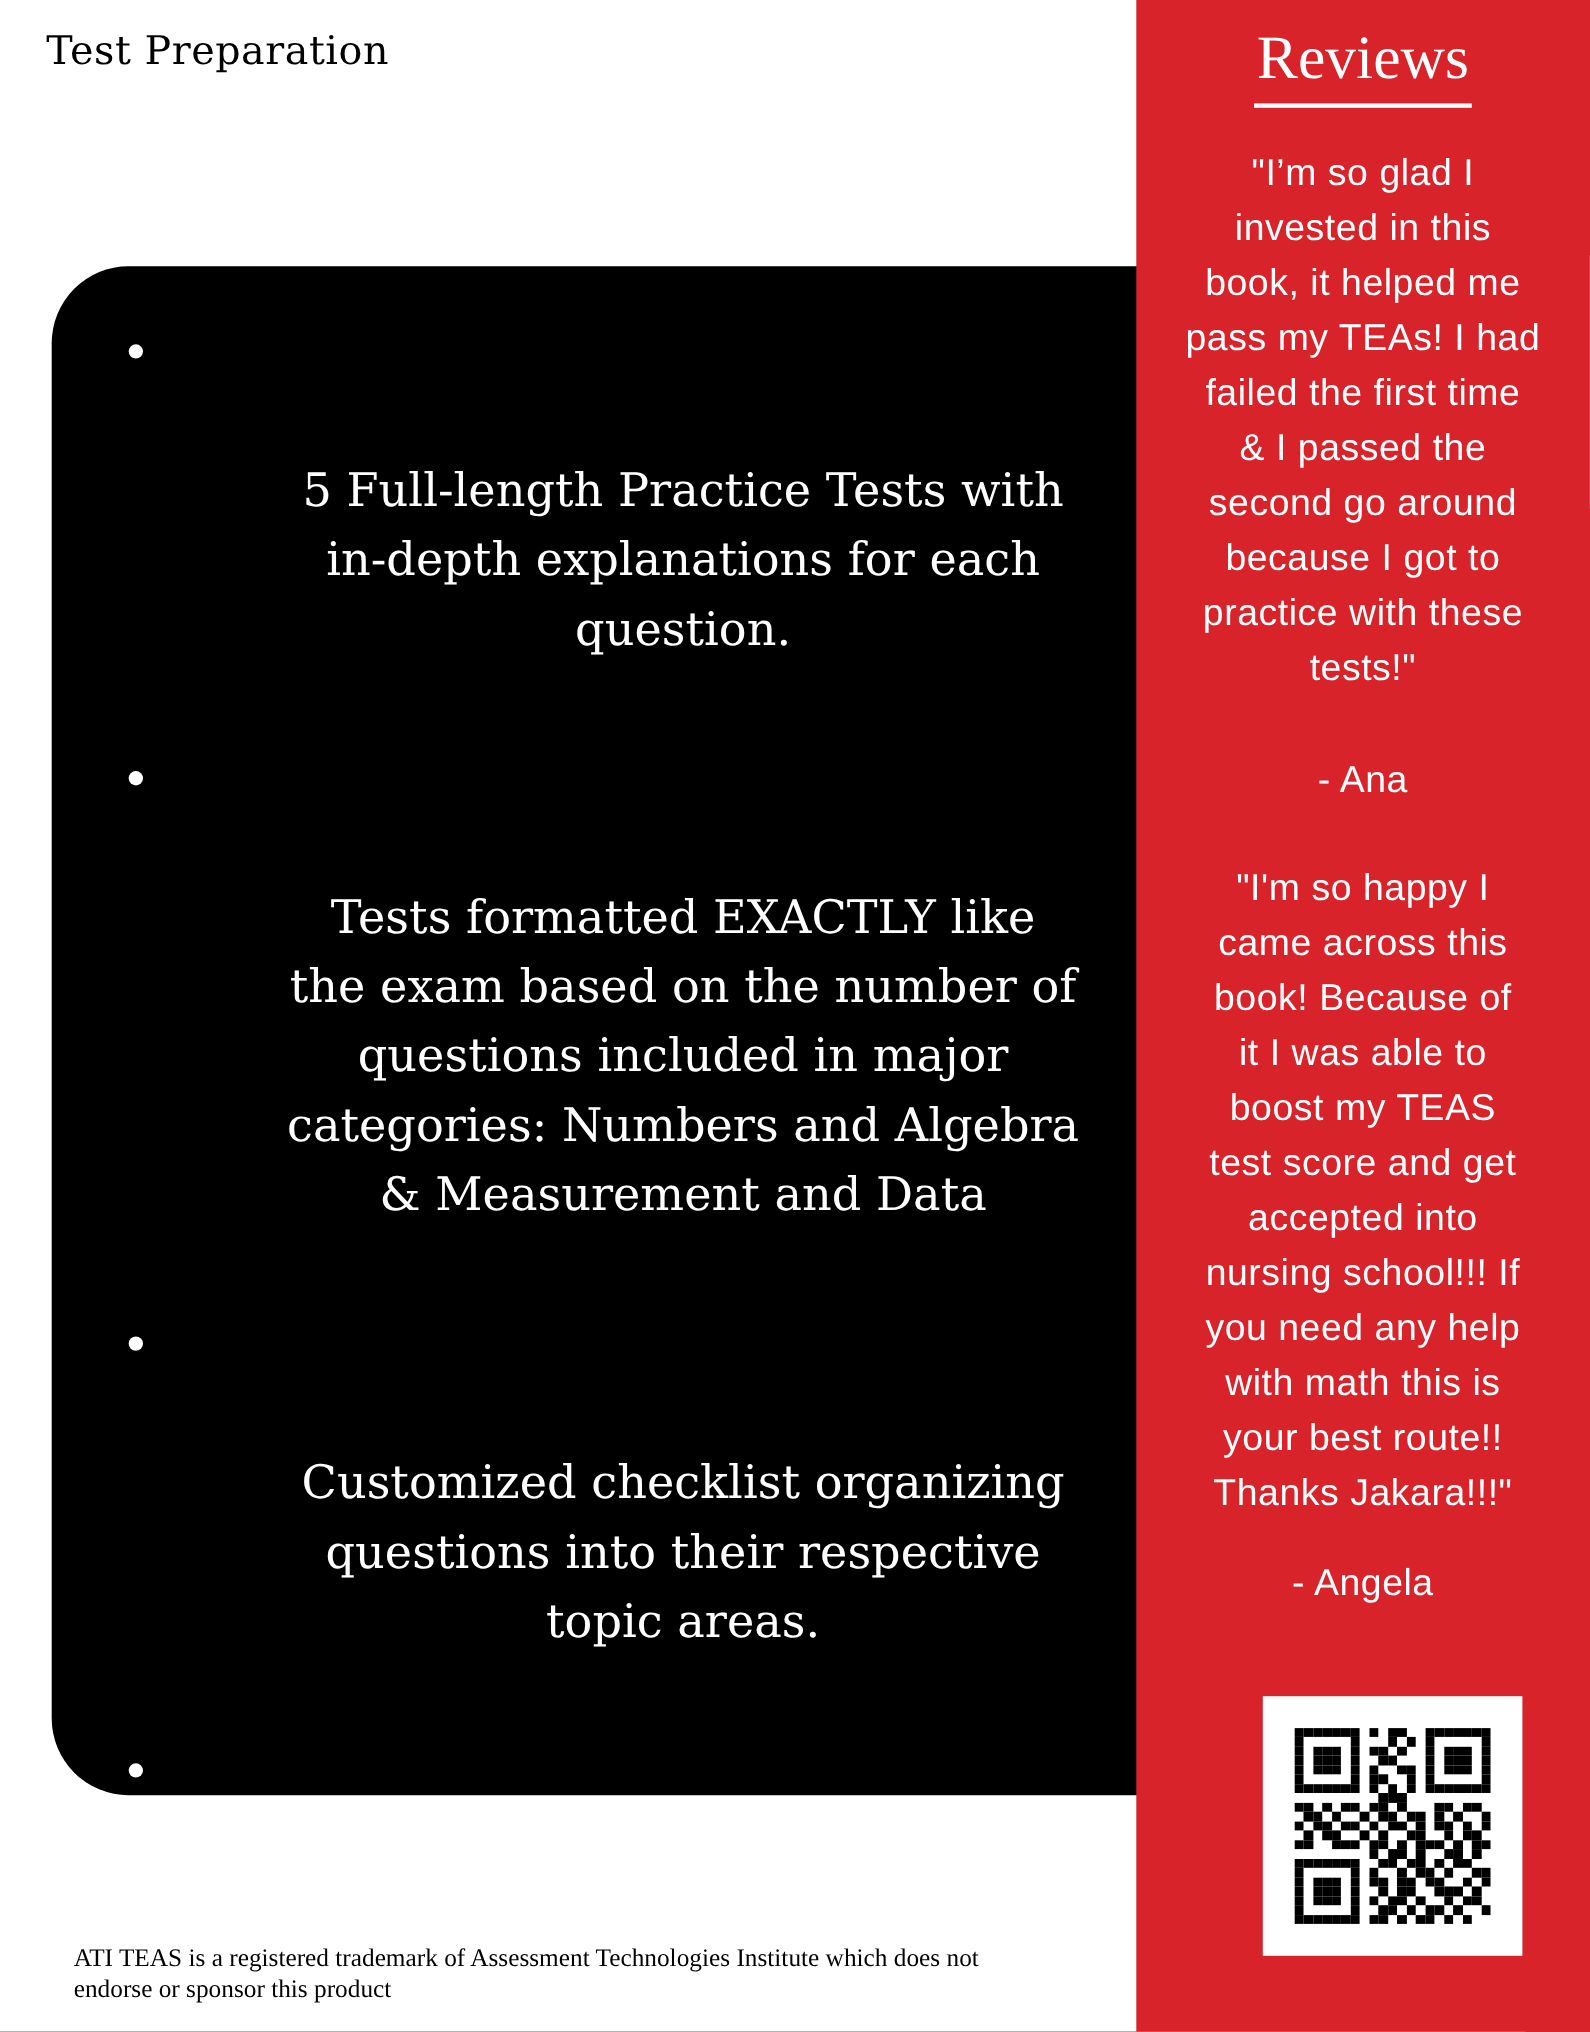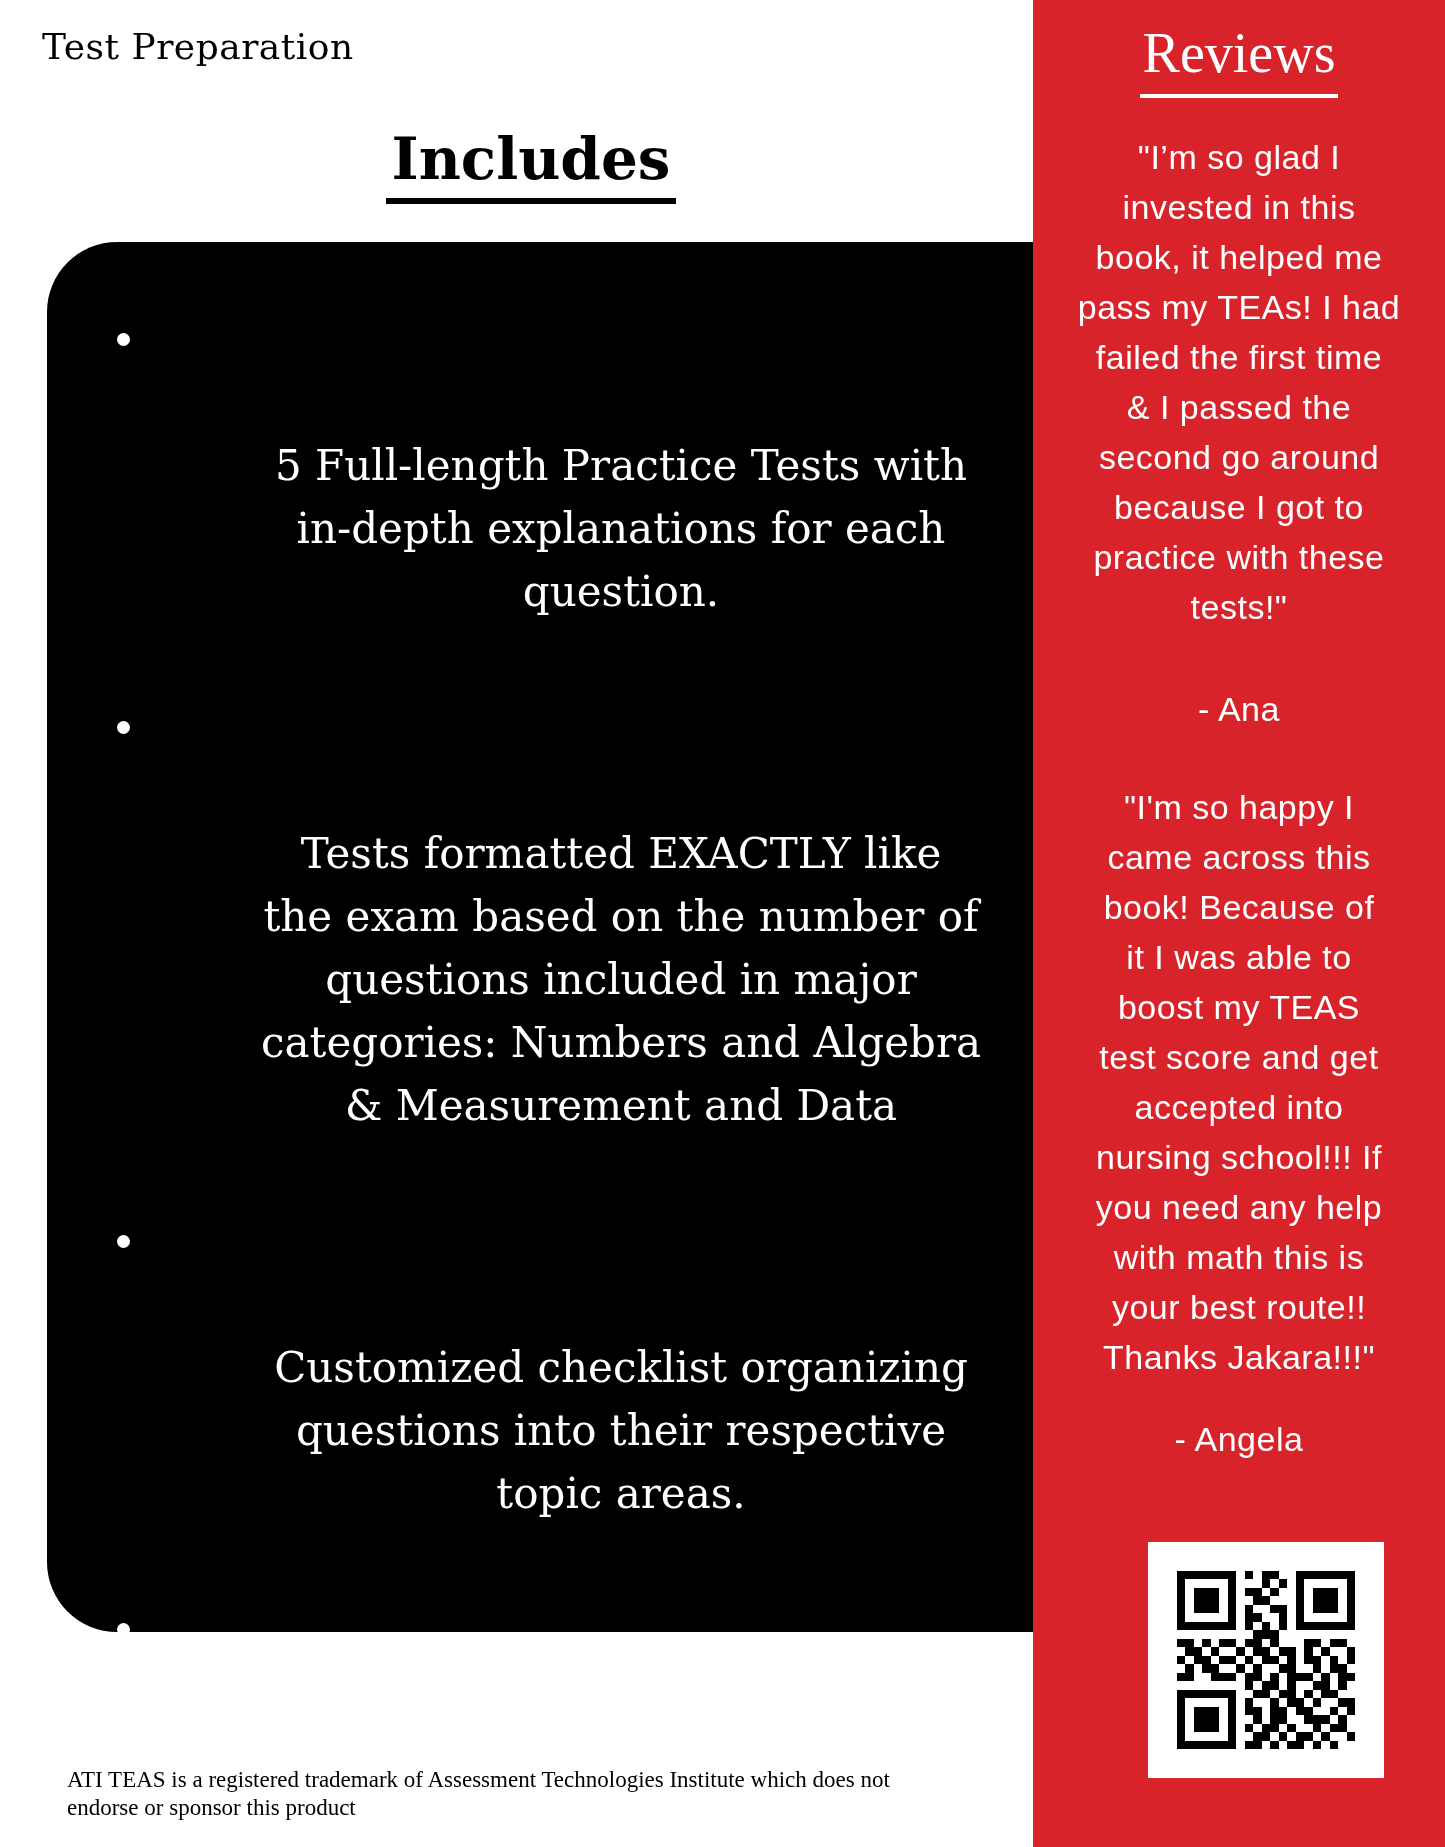--- a/index.html
+++ b/index.html
@@ -34,21 +34,21 @@
     border-bottom:6px solid #000;
     padding:0 6px 6px;
     font-weight:600;
   }
 
   .features-card{
     position:absolute;left:37px;top:242px;width:1148px;height:1390px;
     background:var(--black);
     border-radius:70px;
     box-sizing:border-box;
-    padding:66px 56px 0;
+    padding:46px 56px 0;
   }
   .features-list{list-style:none;margin:0;padding:0;}
   .feature-item{
     position:relative;
     color:var(--white);
     font-size:42px;line-height:63px;
     text-align:center;
     white-space:pre-line;
     margin-bottom:73px;
   }
@@ -117,23 +117,20 @@
   .qr-grid div{width:100%;height:100%;}
   .qm{background:#000;}
 </style>
 </head>
 <body>
 
 <div class="left-panel">
 
   <div class="eyebrow">Test Preparation</div>
 
-  <div class="includes-wrap">
-    <span class="includes-title">Includes</span>
-  </div>
 
   <div class="features-card">
     <ul class="features-list">
       <li class="feature-item">
         <span class="bullet-dot"></span>
         <span>5 Full-length Practice Tests with
 in-depth explanations for each
 question.</span>
       </li>
       <li class="feature-item">

